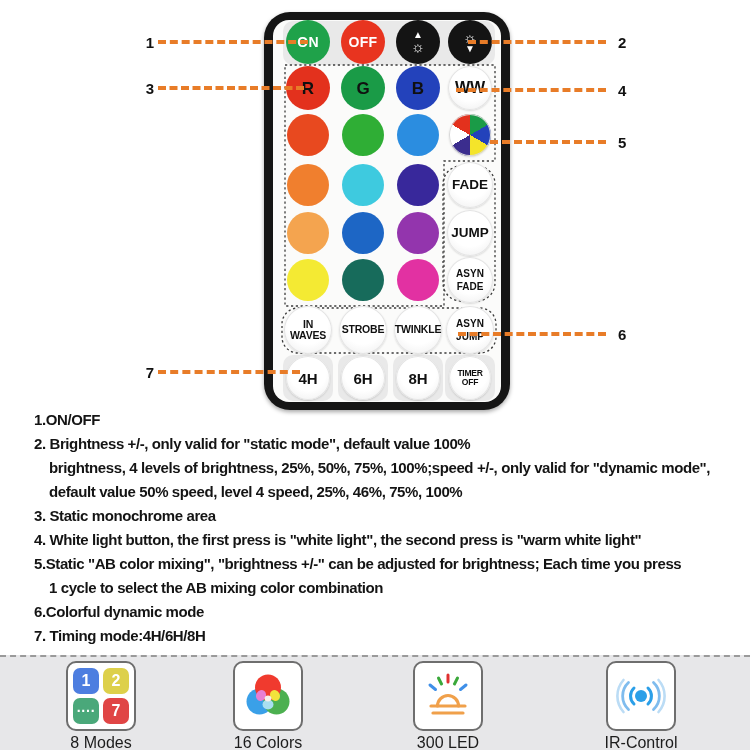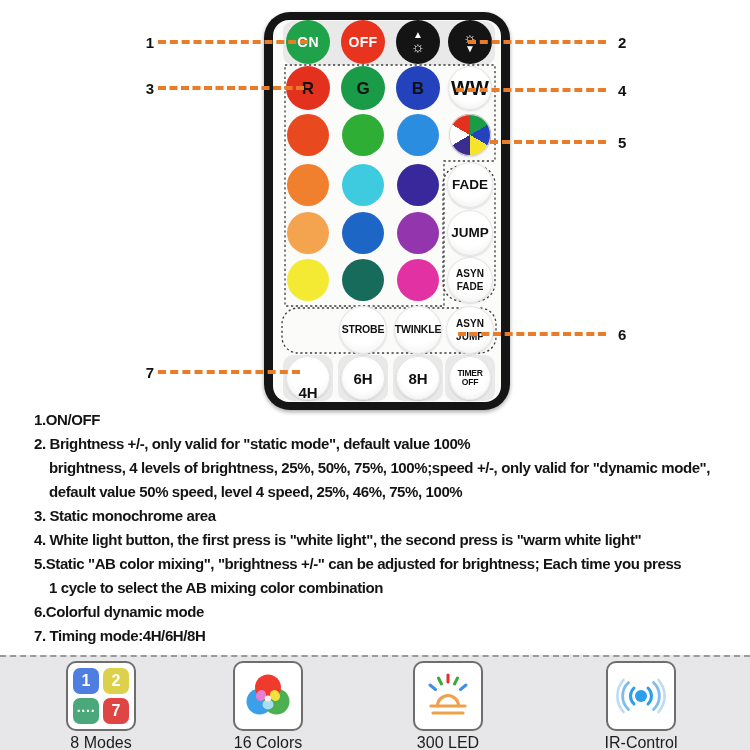--- a/index.html
+++ b/index.html
@@ -16,21 +16,21 @@
 
   .btn{position:absolute;border-radius:50%;display:flex;flex-direction:column;align-items:center;
        justify-content:center;transform:translate(-50%,-50%);font-weight:700;color:#101010;
        text-align:center;line-height:1;}
   .d42{width:42px;height:42px}.d44{width:44px;height:44px}.d46{width:46px;height:46px}.d48{width:48px;height:48px}
   .btn.white{background:radial-gradient(circle at 50% 38%, #ffffff 52%, #ebebeb 100%);
              box-shadow:0 1px 2px rgba(0,0,0,.14), inset 0 0 0 1px #e4e4e4;}
   .btn.blackbtn{color:#fff;}
   .btn.onoff{color:#fff;font-size:14px;letter-spacing:.3px;}
   .btn .letter{font-size:17px;}
-  .fz16{font-size:20px}.fz15{font-size:15px}.fz13{font-size:13.5px}
+  .fz16{font-size:16px}.fz15{font-size:15px}.fz13{font-size:13.5px}
   .two{font-size:10px;line-height:13px;}
   .dyn{font-size:10.5px;line-height:11.5px;letter-spacing:-0.2px;}
   .timeroff{font-size:9px;letter-spacing:-0.3px;transform:translate(-50%,-50%) scaleX(.95);}
   .sunup .a{font-size:10px;margin-bottom:-1px}.sunup .s{font-size:15px}
   .sundn .a{font-size:10px;margin-top:-1px}.sundn .s{font-size:15px}
   .wheel{box-shadow:inset 0 0 0 1px #d8d8d8, 0 1px 2px rgba(0,0,0,.15);}
 
   
   .cl{position:absolute;height:0;border-top:4px dashed #e87c28;}
   .cn{position:absolute;font-size:15px;font-weight:700;color:#111;width:16px;}
@@ -125,34 +125,38 @@
         </div>
       <div class="btn d46 white fz13" style="left:197px;top:213px;">
         <span>JUMP</span>
           <span></span>
         </div>
       <div class="btn d46 white two" style="left:197px;top:260px;">
         <span>ASYN</span>
           <span>FADE</span>
         </div>
 
+      <div class="btn d48 white dyn" style="left:35px;top:310px;">
+        <span>IN</span>
+          <span>WAVES</span>
+        </div>
       <div class="btn d48 white dyn" style="left:90px;top:310px;">
         <span>STROBE</span>
           <span></span>
         </div>
       <div class="btn d48 white dyn" style="left:145px;top:310px;">
         <span>TWINKLE</span>
           <span></span>
         </div>
       <div class="btn d48 white two" style="left:197px;top:310px;">
         <span>ASYN</span>
           <span>JUMP</span>
         </div>
 
-      <div class="btn d44 white fz15" style="left:35px;top:358px;justify-content:flex-end;">
+      <div class="btn d44 white fz15" style="left:35px;top:358px;">
           <span>4H</span>
         </div>
       <div class="btn d44 white fz15" style="left:90px;top:358px;align-items:center;">
           <span>6H</span>
         </div>
       <div class="btn d44 white fz15" style="left:145px;top:358px;">
           <span>8H</span>
         </div>
       <div class="btn d44 white timeroff" style="left:197px;top:358px;">
           <span>TIMER OFF</span>

